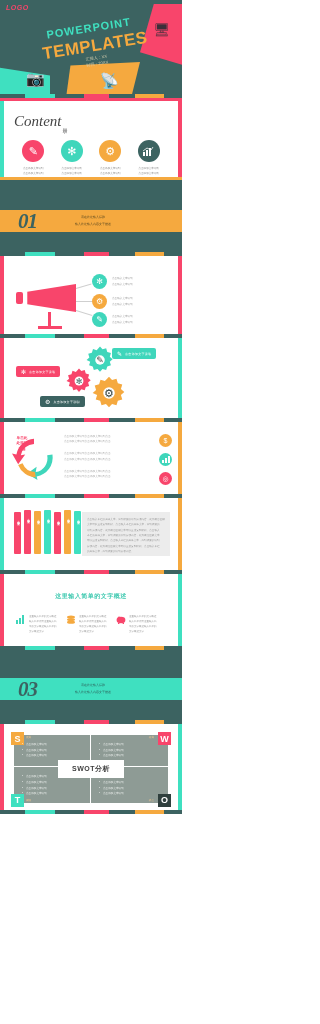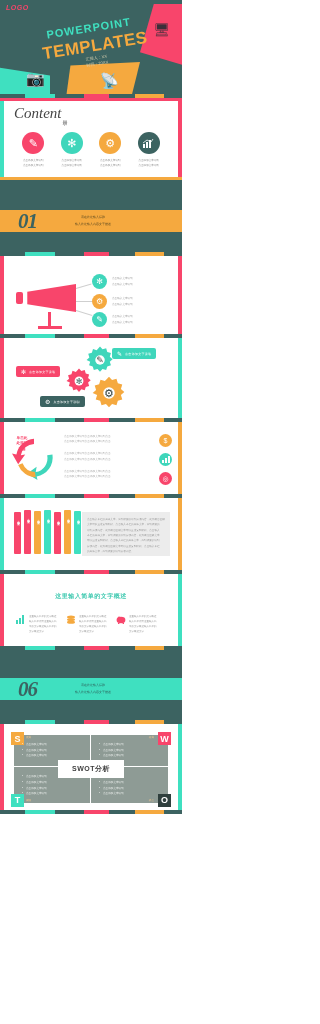--- a/index.html
+++ b/index.html
@@ -67,21 +67,21 @@
   .ti-cam  { left: 26px; bottom: 6px; font-size: 15px; }
   .ti-sat  { left: 100px; bottom: 4px; font-size: 15px; }
   .ti-mon  { right: 12px; top: 22px; font-size: 13px; color: #3c2f3a; }
 
   
   .s-content { height: 82px; background: #ffffff; padding: 7px 8px; }
   .s-content .bar-t { position: absolute; left: 0; top: 0; width: 100%; height: 3px; background: #f8456b; }
   .s-content .edge-l { position: absolute; left: 0; top: 3px; width: 4px; height: 79px; background: #3fe0c0; }
   .s-content .edge-r { position: absolute; right: 0; top: 3px; width: 4px; height: 79px; background: #f8456b; }
   .s-content .bar-b { position: absolute; left: 0; bottom: 0; width: 100%; height: 3px; background: #f5a93f; }
-  .c-head { display: flex; align-items: baseline; padding-left: 6px; margin-top: 0; }
+  .c-head { display: flex; align-items: baseline; padding-left: 6px; margin-top: 8px; }
   .c-head .en { font-family: "Liberation Serif", serif; font-style: italic; font-size: 15px; color: #444; }
   .c-head .cn { font-size: 5px; color: #777; line-height: 1.1; writing-mode: vertical-rl; letter-spacing: 1px; }
   .c-icons { display: flex; justify-content: space-around; margin-top: 10px; padding: 0 6px; }
   .c-col { width: 36px; text-align: center; }
   .c-circ {
     width: 22px; height: 22px; border-radius: 50%;
     margin: 0 auto; display: flex; align-items: center;
     justify-content: center; color: #fff; font-size: 11px;
   }
   .c-txt { margin-top: 5px; font-size: 2.6px; color: #8a8a8a; line-height: 1.9; }
@@ -583,21 +583,21 @@
       <i style="width:16%;background:#3fe0c0"></i>
     <i style="width:16%;background:#3c6361"></i>
       <i style="width:14%;background:#f8456b"></i>
     <i style="width:14%;background:#3c6361"></i>
       <i style="width:16%;background:#f5a93f"></i>
     <i style="width:10%;background:#3c6361"></i>
   </div>
 
   <div class="slide s-sec2">
     <div class="band">
-      <div class="num">06</div>
+      <div class="num">03</div>
       <div class="lines">
         <div>请在此处输入标题</div>
         <div>输入此处输入内容文字描述</div>
       </div>
     </div>
   </div>
 
   <div class="stripe-band">
     <i style="width:14%;background:#3c6361"></i>
       <i style="width:16%;background:#3fe0c0"></i>

